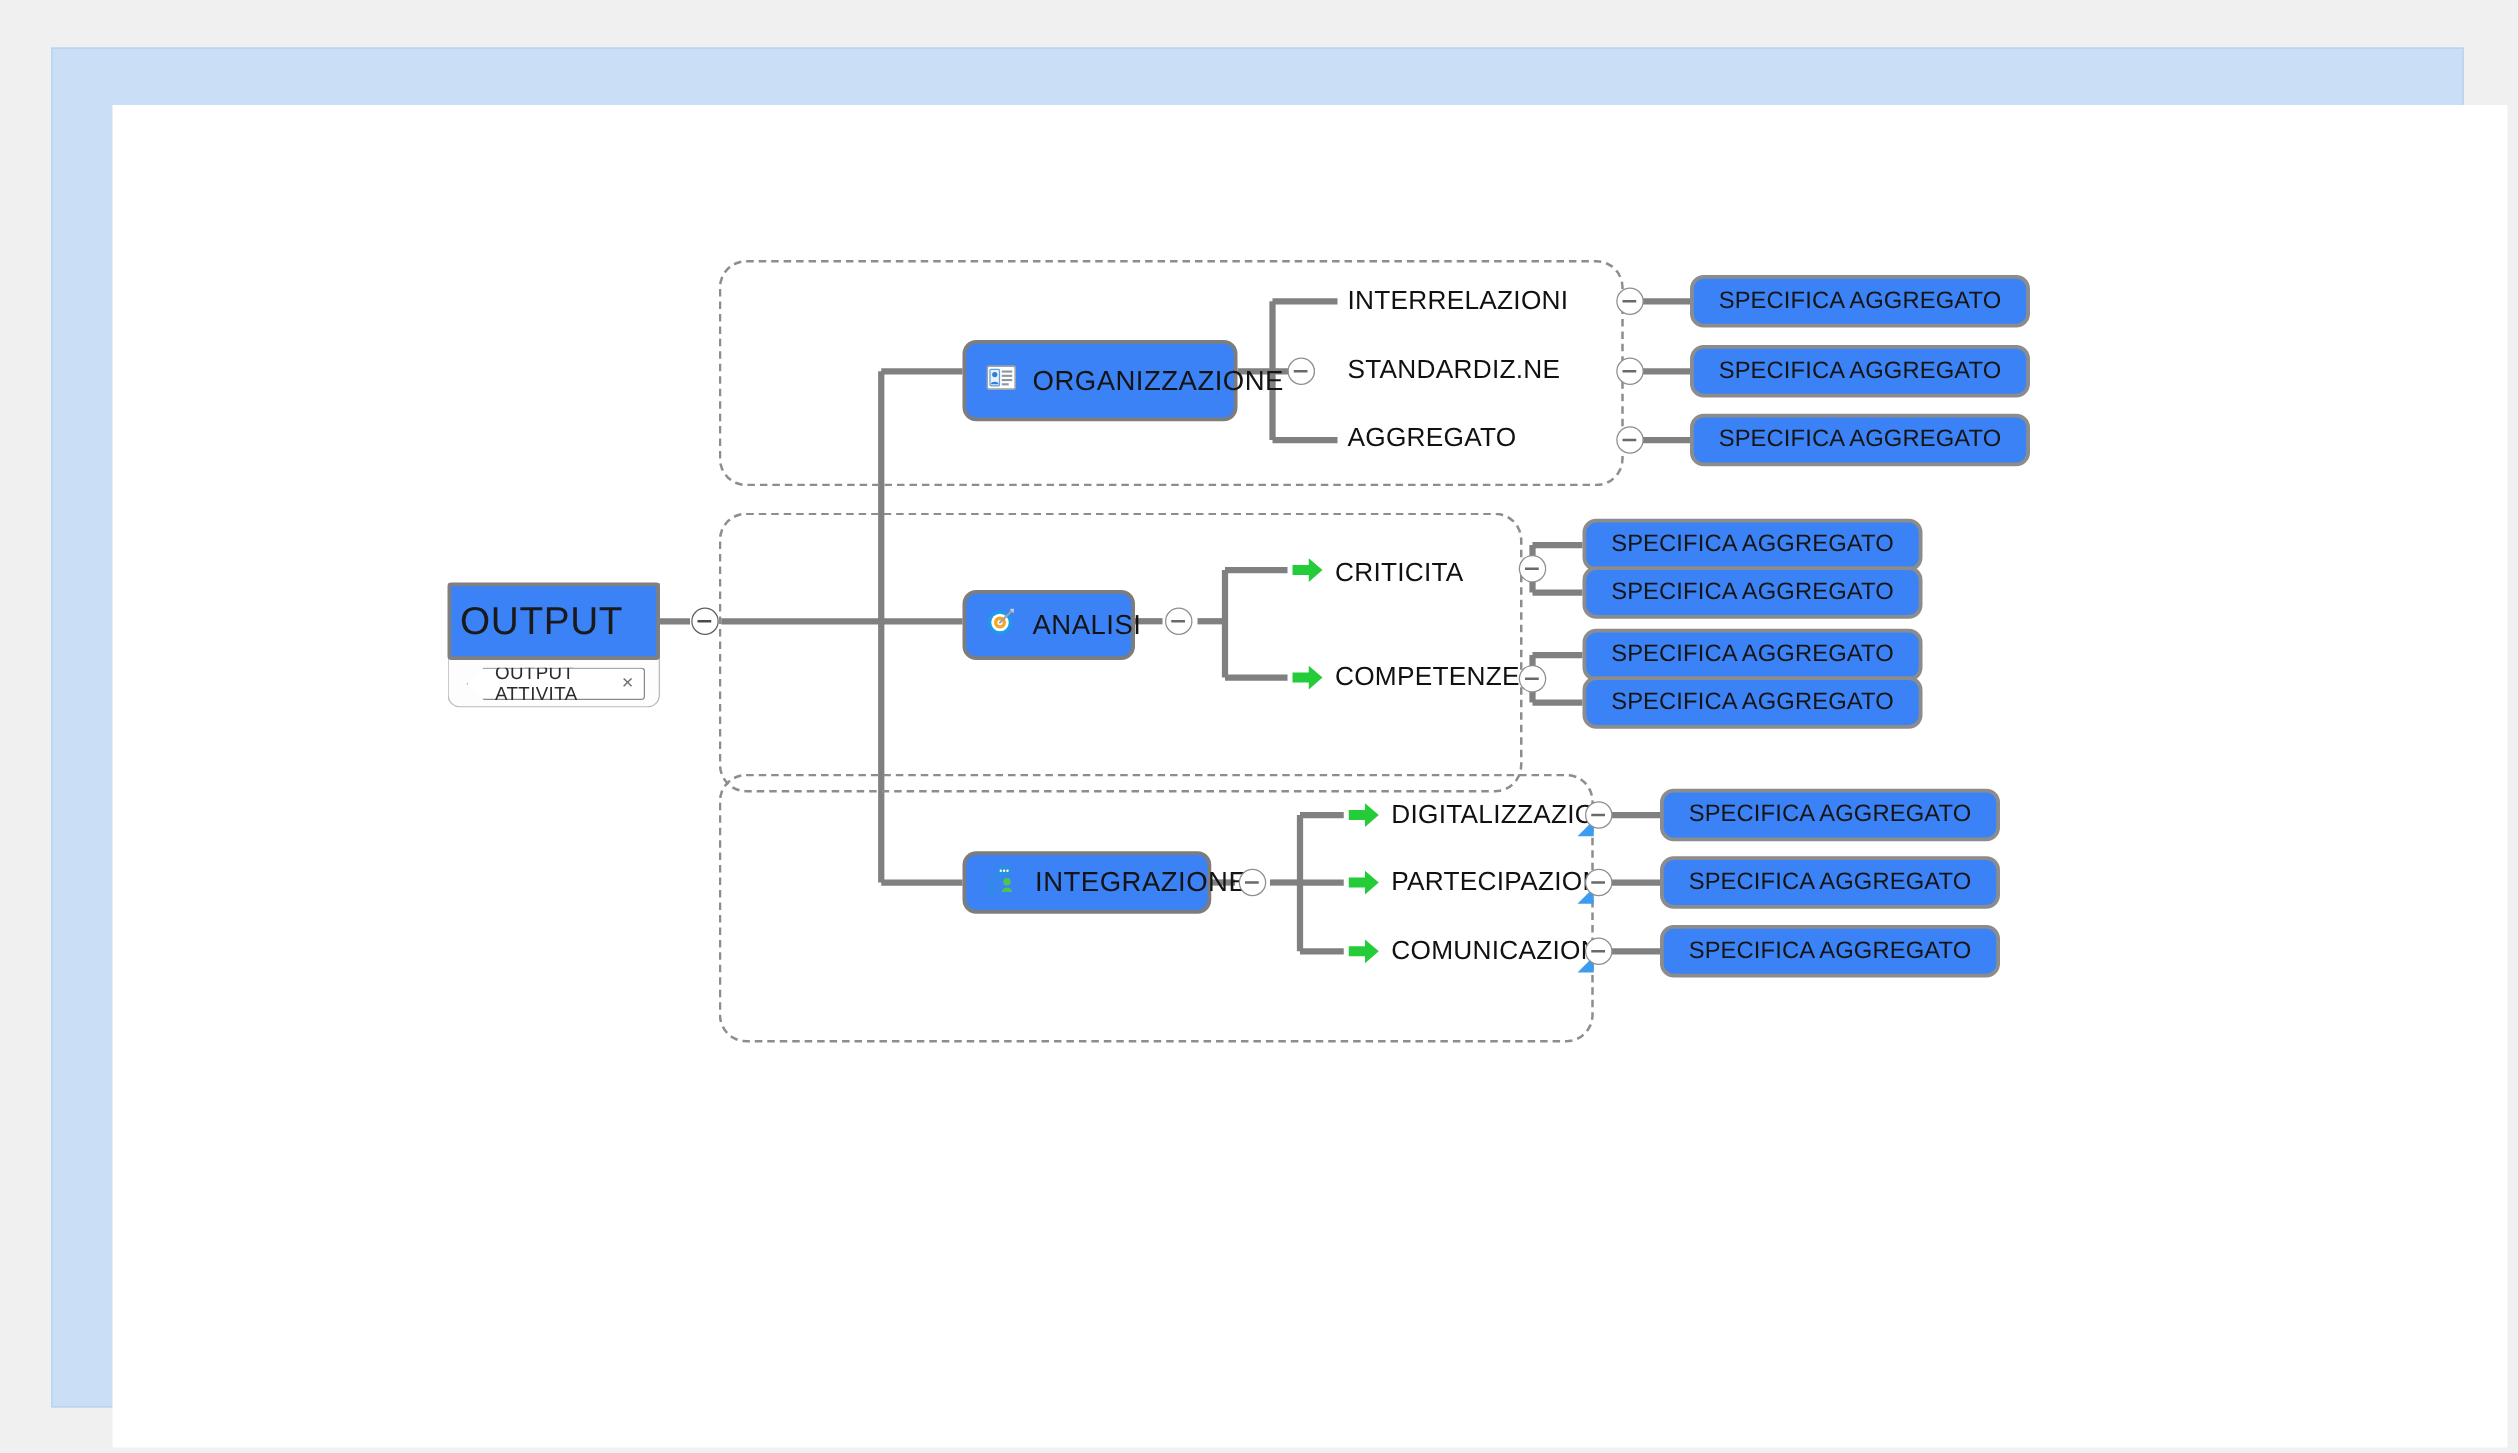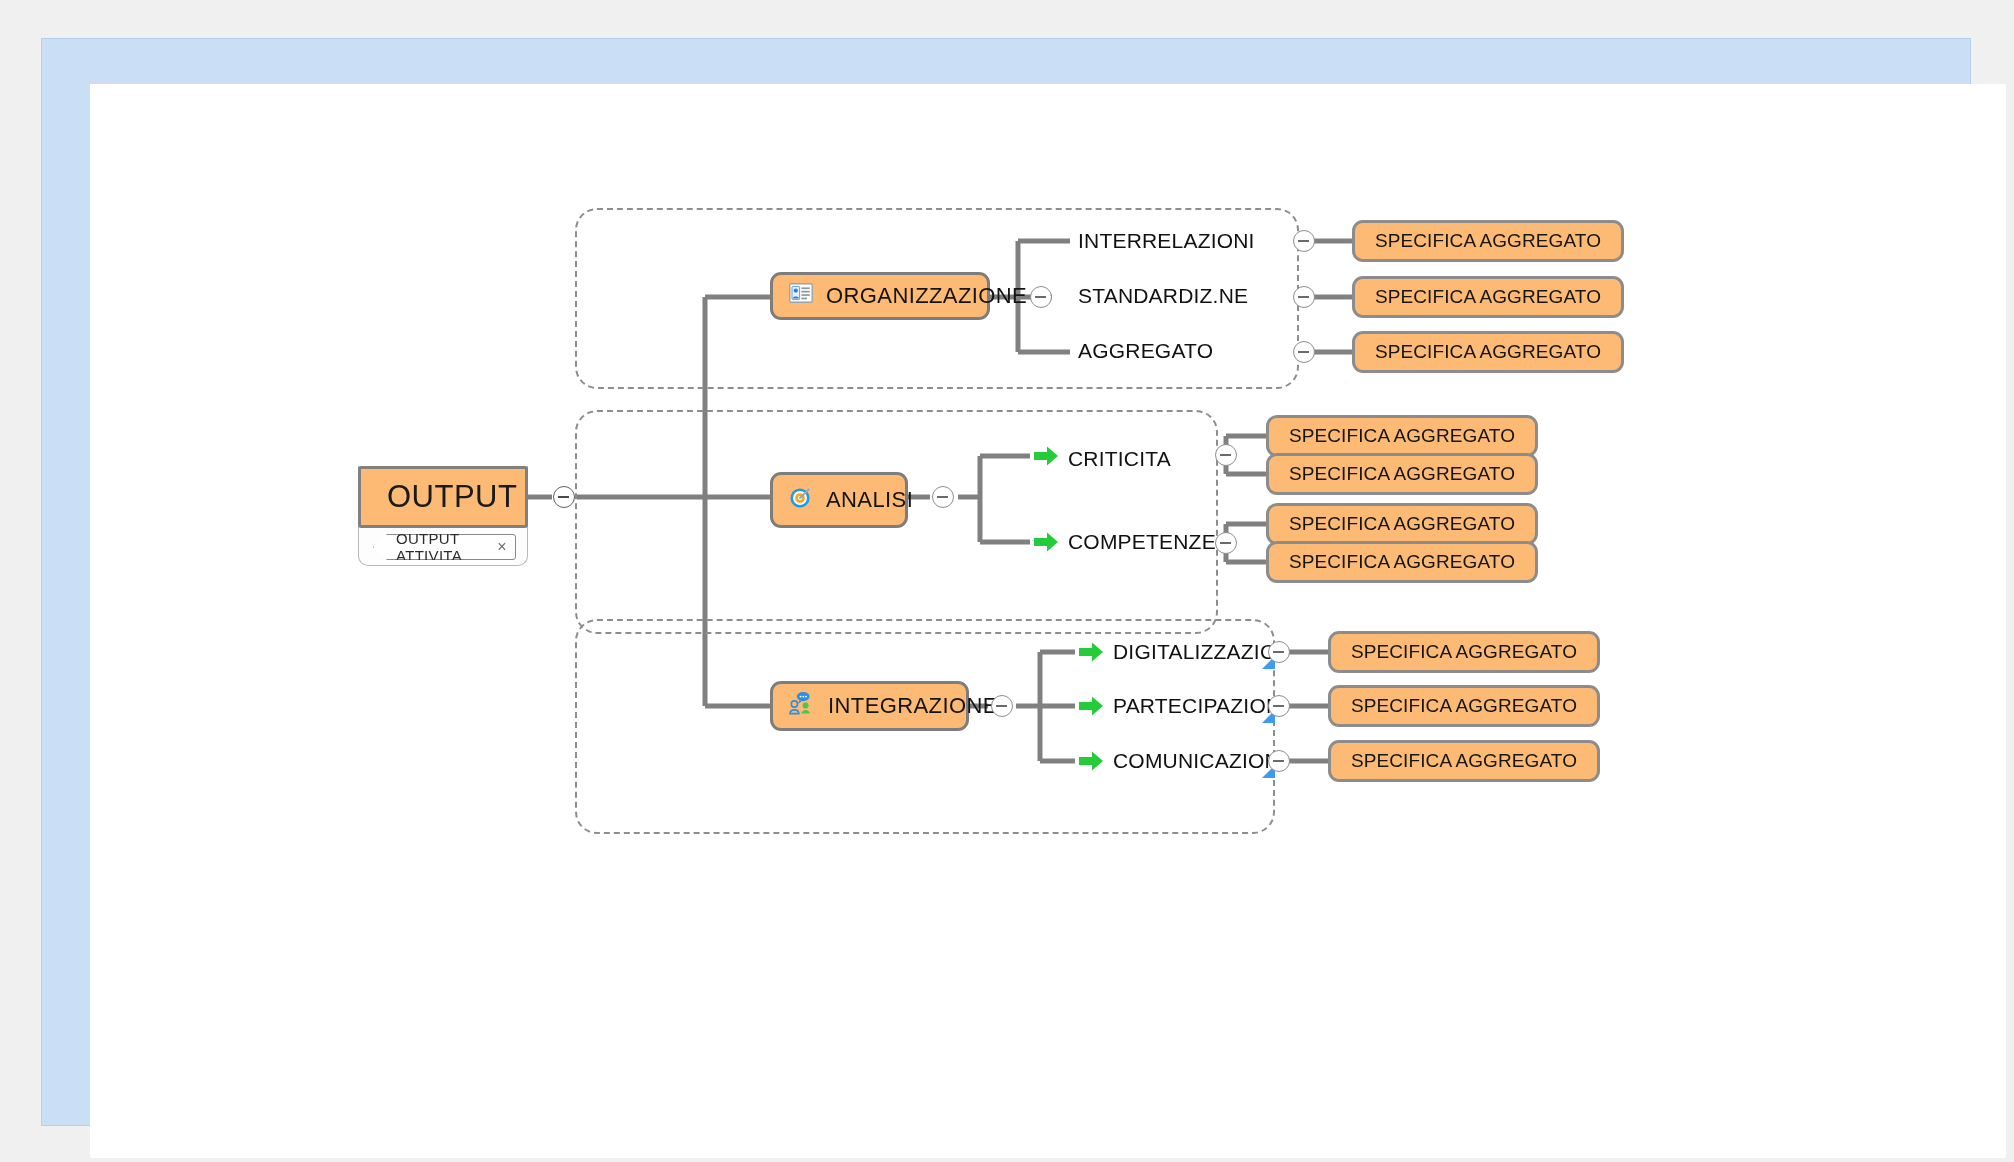--- a/index.html
+++ b/index.html
@@ -48,30 +48,30 @@
     left: 0; top: 0;
     width: 1916px;
     height: 1074px;
     pointer-events: none;
   }
 
   
   .node {
     position: absolute;
     box-sizing: border-box;
-    background: #fdba74;
+    background: #3b82f6;
     display: flex;
     align-items: center;
     white-space: nowrap;
   }
 
   .root-node {
     border: 3px solid #808080;
     border-radius: 3px;
-    padding: 0 26px;
+    padding: 0 7px;
     font-size: 31px;
     color: #1a1a1a;
     letter-spacing: 0.5px;
   }
 
   .root-shadowbox {
     position: absolute;
     box-sizing: border-box;
     background: #fdfdfd;
     border: 1px solid #b8b8b8;
@@ -257,21 +257,21 @@
       <div class="node root-node" style="left:268px; top:382px; width:170px; height:62px;">
         <span>OUTPUT</span>
       </div>
       <div class="tag" style="left:283px; top:450px; width:143px;">
         <span>OUTPUT ATTIVITA</span>
         <span class="tag-x">×</span>
       </div>
 
       <div class="toggle dark" style="left:463px; top:402px;"></div>
 
-      <div class="node branch-node" style="left:680px; top:188px; width:220px; height:48px;text-align:right;">
+      <div class="node branch-node" style="left:680px; top:188px; width:220px; height:65px;text-align:right;">
         <span class="icon">
           <svg width="24" height="20" viewBox="0 0 24 20" xmlns="http://www.w3.org/2000/svg">
             <rect x="0.8" y="0.8" width="22.4" height="18.4" rx="1.5" fill="#ffffff" stroke="#9aa3ab" stroke-width="1.4"></rect>
             <rect x="3" y="3.4" width="7.6" height="13.2" rx="0.8" fill="#e8f1fb" stroke="#5fa0e0" stroke-width="1"></rect>
             <circle cx="6.8" cy="7.6" r="2.1" fill="#2d7fd4"></circle>
             <path d="M3.6 15.4 c0.6 -2.6 5.8 -2.6 6.4 0 z" fill="#2d7fd4"></path>
             <rect x="12.4" y="4.4" width="8.4" height="1.7" fill="#8e979f"></rect>
             <rect x="12.4" y="7.8" width="8.4" height="1.7" fill="#8e979f"></rect>
             <rect x="12.4" y="11.2" width="8.4" height="1.7" fill="#8e979f"></rect>
             <rect x="12.4" y="14.6" width="5.6" height="1.7" fill="#8e979f"></rect>

